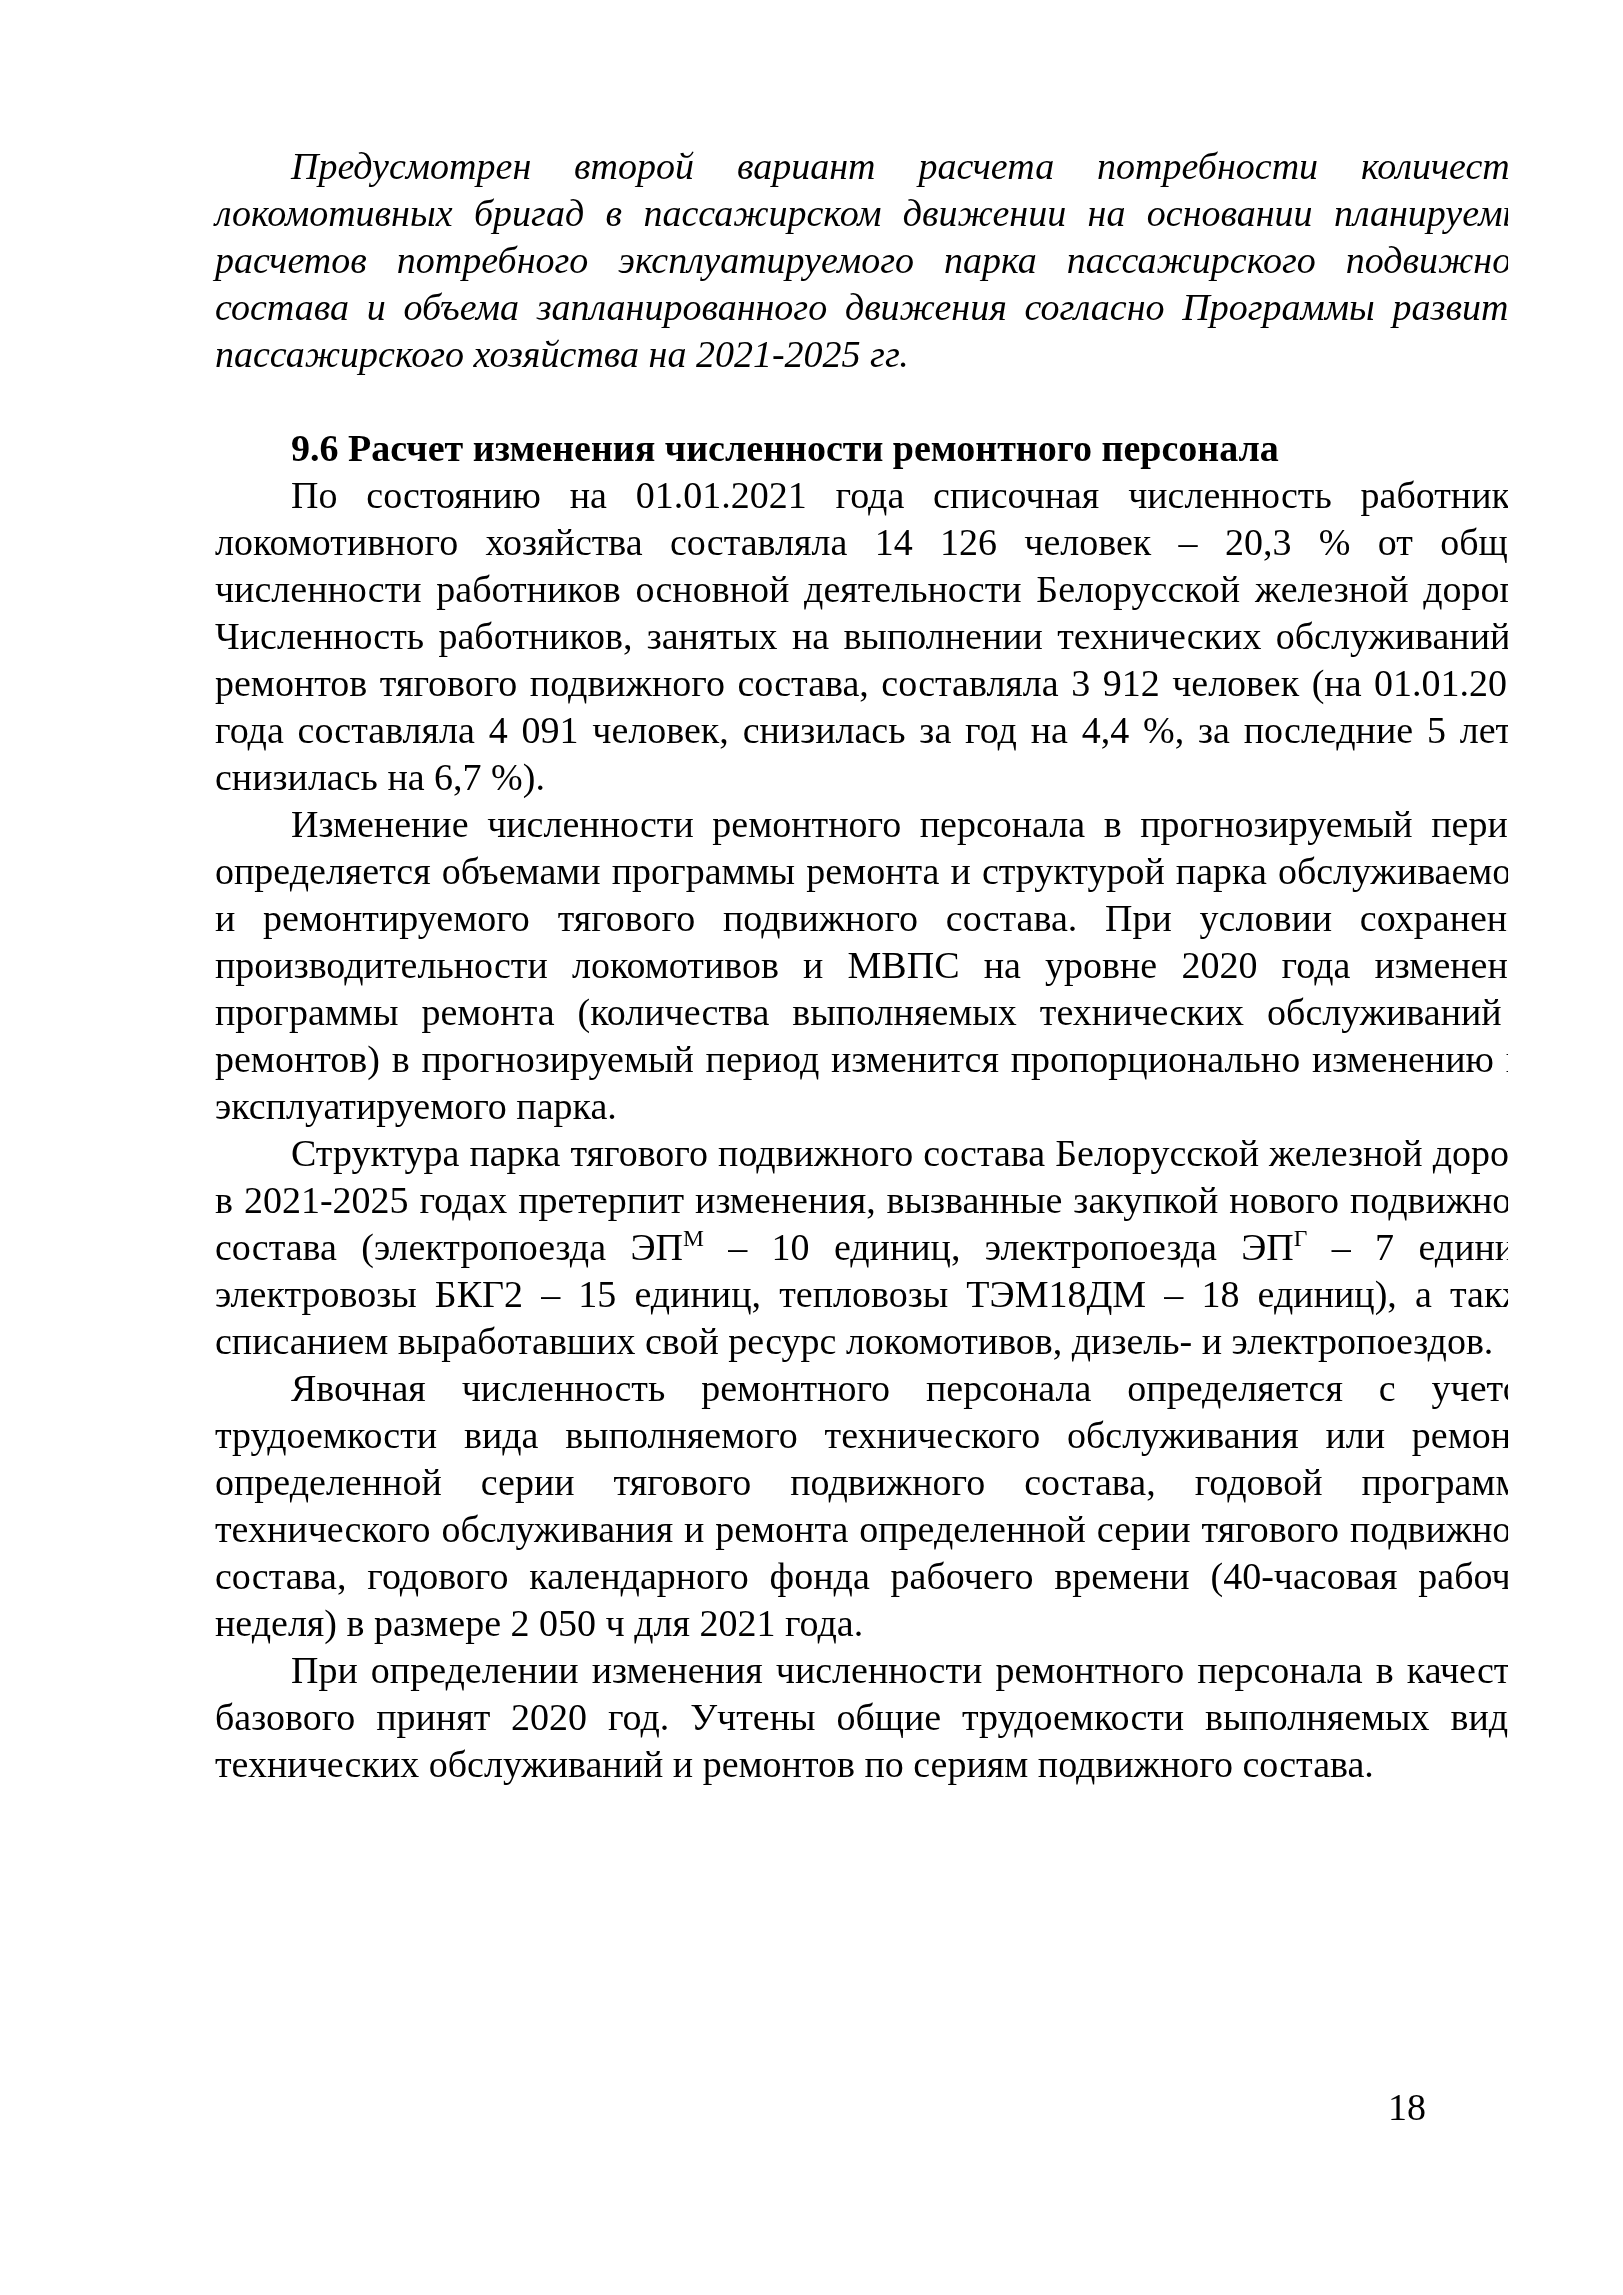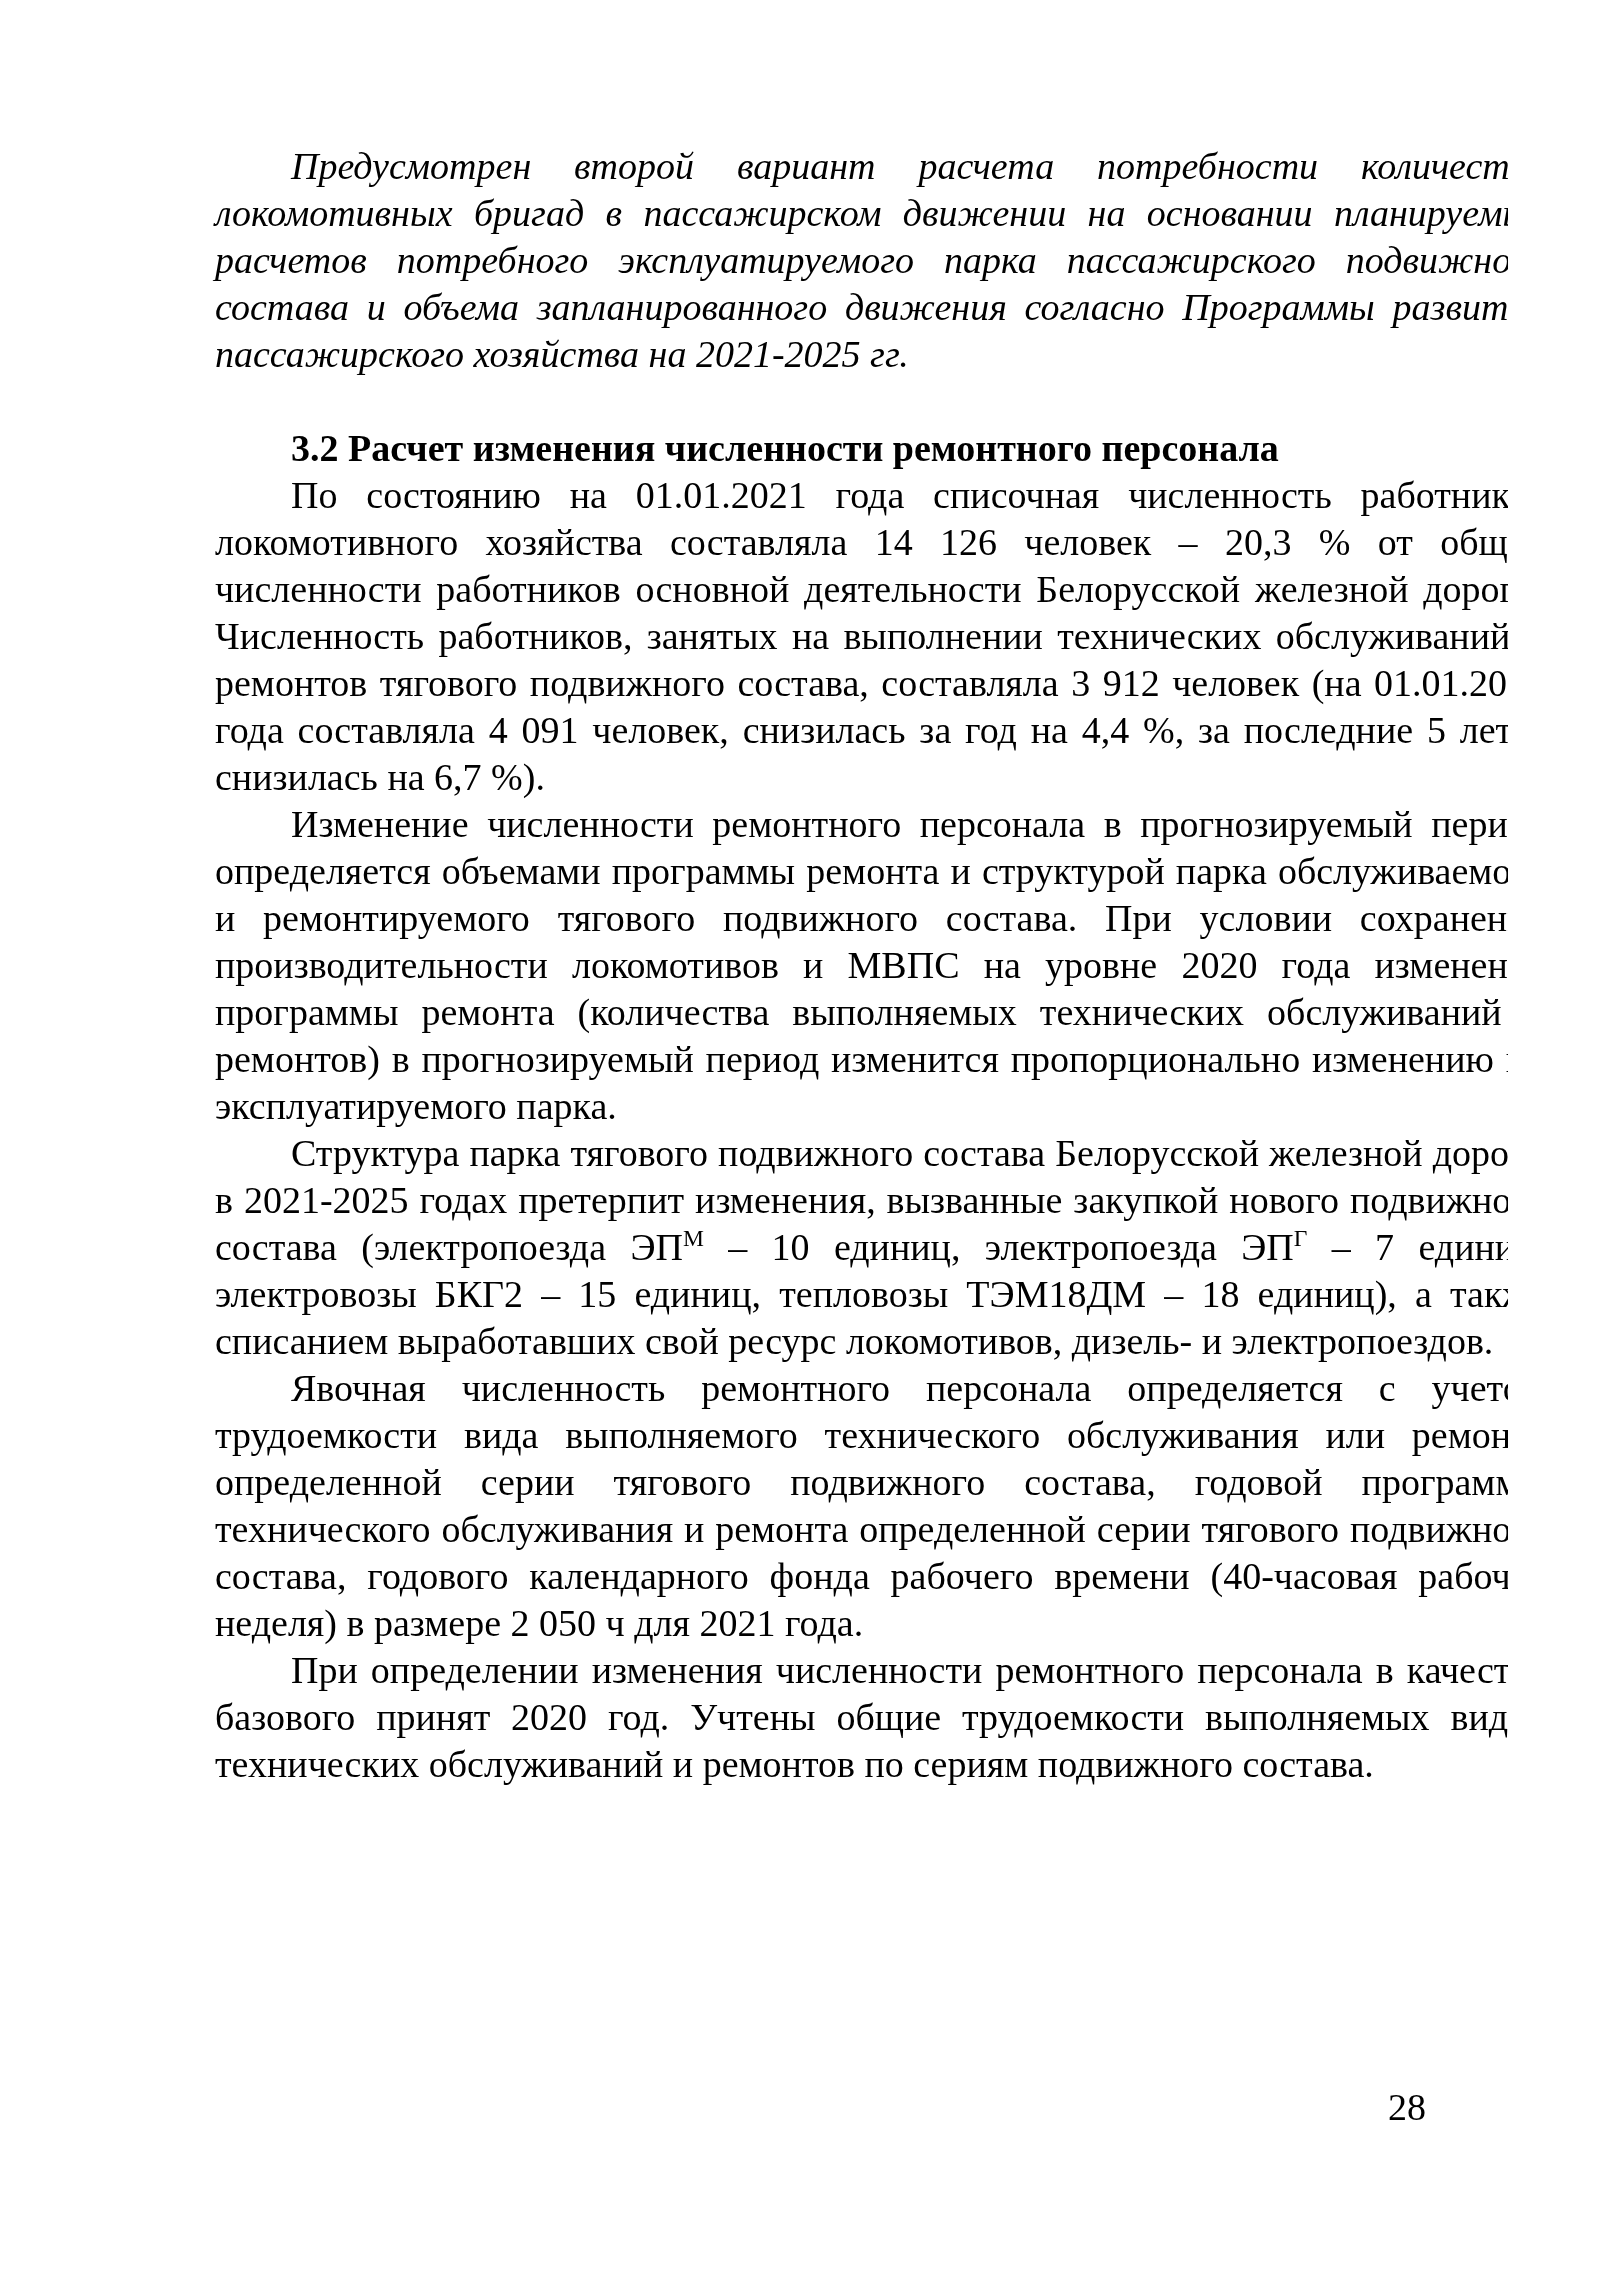--- a/index.html
+++ b/index.html
@@ -51,22 +51,22 @@
     font-size: 38px;
     line-height: 47px;
   }
 </style>
 </head>
 <body>
 
 <div class="page">
   <div class="body-text">
       <p class="para italic"><span>Предусмотрен второй вариант расчета потребности количества локомотивных бригад в пассажирском движении на основании планируемых расчетов потребного эксплуатируемого парка пассажирского подвижного состава и объема запланированного движения согласно Программы развития пассажирского хозяйства на 2021-2025 гг.</span></p>
-      <p class="para heading"><span>3.2 Расчет изменения численности ремонтного персонала</span></p>
+      <p class="para heading"><span>9.6 Расчет изменения численности ремонтного персонала</span></p>
       <p class="para"><span>По состоянию на 01.01.2021 года списочная численность работников локомотивного хозяйства составляла 14&nbsp;126&nbsp;человек&nbsp;–&nbsp;20,3&nbsp;% от общей численности работников основной деятельности Белорусской железной дороги. Численность работников, занятых на выполнении технических обслуживаний и ремонтов тягового подвижного состава, составляла 3&nbsp;912&nbsp;человек (на 01.01.2020 года составляла 4&nbsp;091&nbsp;человек, снизилась за год на 4,4&nbsp;%, за последние 5 лет – снизилась на 6,7&nbsp;%).</span></p>
       <p class="para"><span>Изменение численности ремонтного персонала в прогнозируемый период определяется объемами программы ремонта и структурой парка обслуживаемого и ремонтируемого тягового подвижного состава. При условии сохранения производительности локомотивов и МВПС на уровне 2020&nbsp;года изменение программы ремонта (количества выполняемых технических обслуживаний и ремонтов) в прогнозируемый период изменится пропорционально изменению их эксплуатируемого парка.</span></p>
       <p class="para"><span>Структура парка тягового подвижного состава Белорусской железной дороги в 2021-2025 годах претерпит изменения, вызванные закупкой нового подвижного состава (электропоезда ЭП</span><sup>М</sup><span> – 10&nbsp;единиц, электропоезда ЭП</span><sup>Г</sup><span> – 7&nbsp;единиц, электровозы БКГ2 – 15&nbsp;единиц, тепловозы ТЭМ18ДМ – 18&nbsp;единиц),  а также списанием выработавших свой ресурс локомотивов, дизель- и электропоездов.</span></p>
       <p class="para"><span>Явочная численность ремонтного персонала определяется с учетом трудоемкости вида выполняемого технического обслуживания или ремонта определенной серии тягового подвижного состава, годовой программы технического обслуживания и ремонта определенной серии тягового подвижного состава, годового календарного фонда рабочего времени (40-часовая рабочая неделя) в размере 2&nbsp;050&nbsp;ч для 2021&nbsp;года.</span></p>
       <p class="para"><span>При определении изменения численности ремонтного персонала в качестве базового принят 2020&nbsp;год. Учтены общие трудоемкости выполняемых видов технических обслуживаний и ремонтов по сериям подвижного состава.</span></p>
     </div>
-  <div class="page-number">28</div>
+  <div class="page-number">18</div>
 </div>
 
 
 </body></html>

